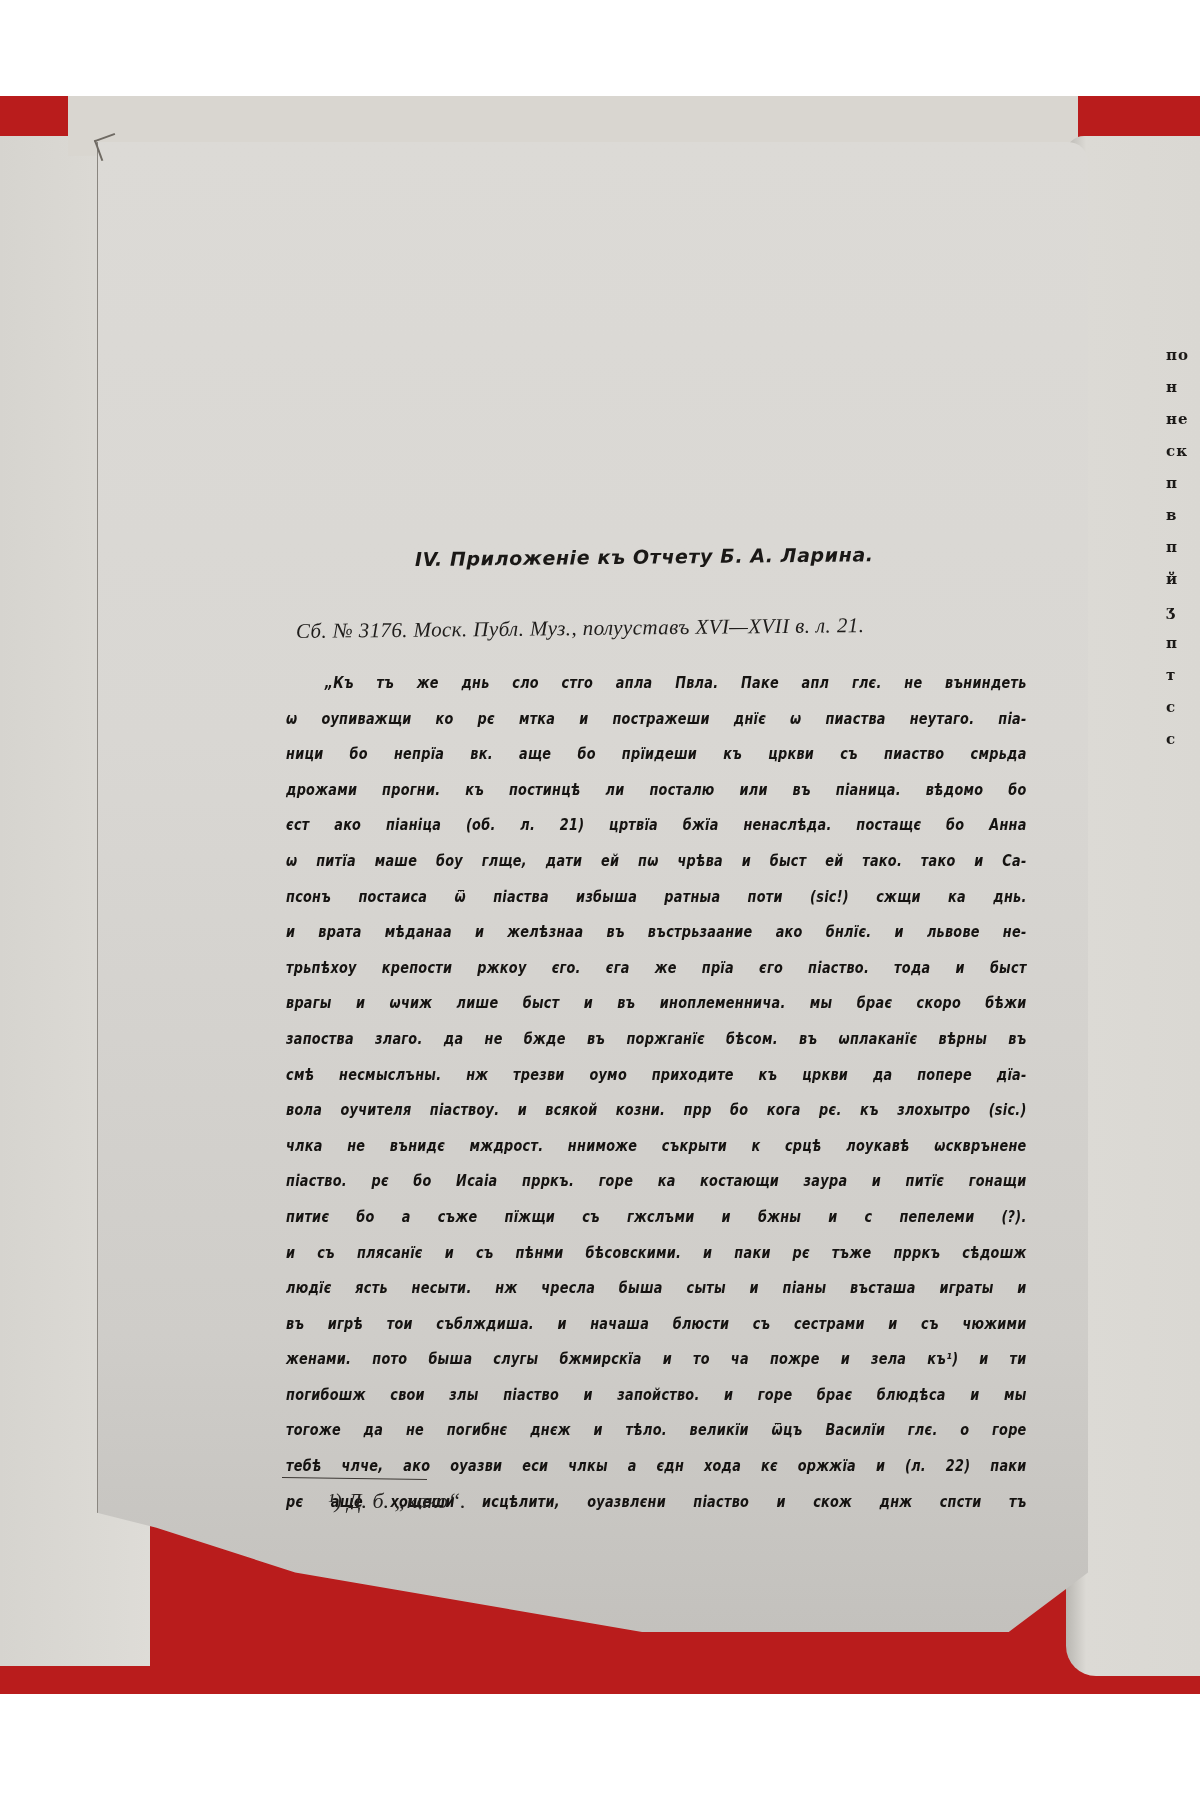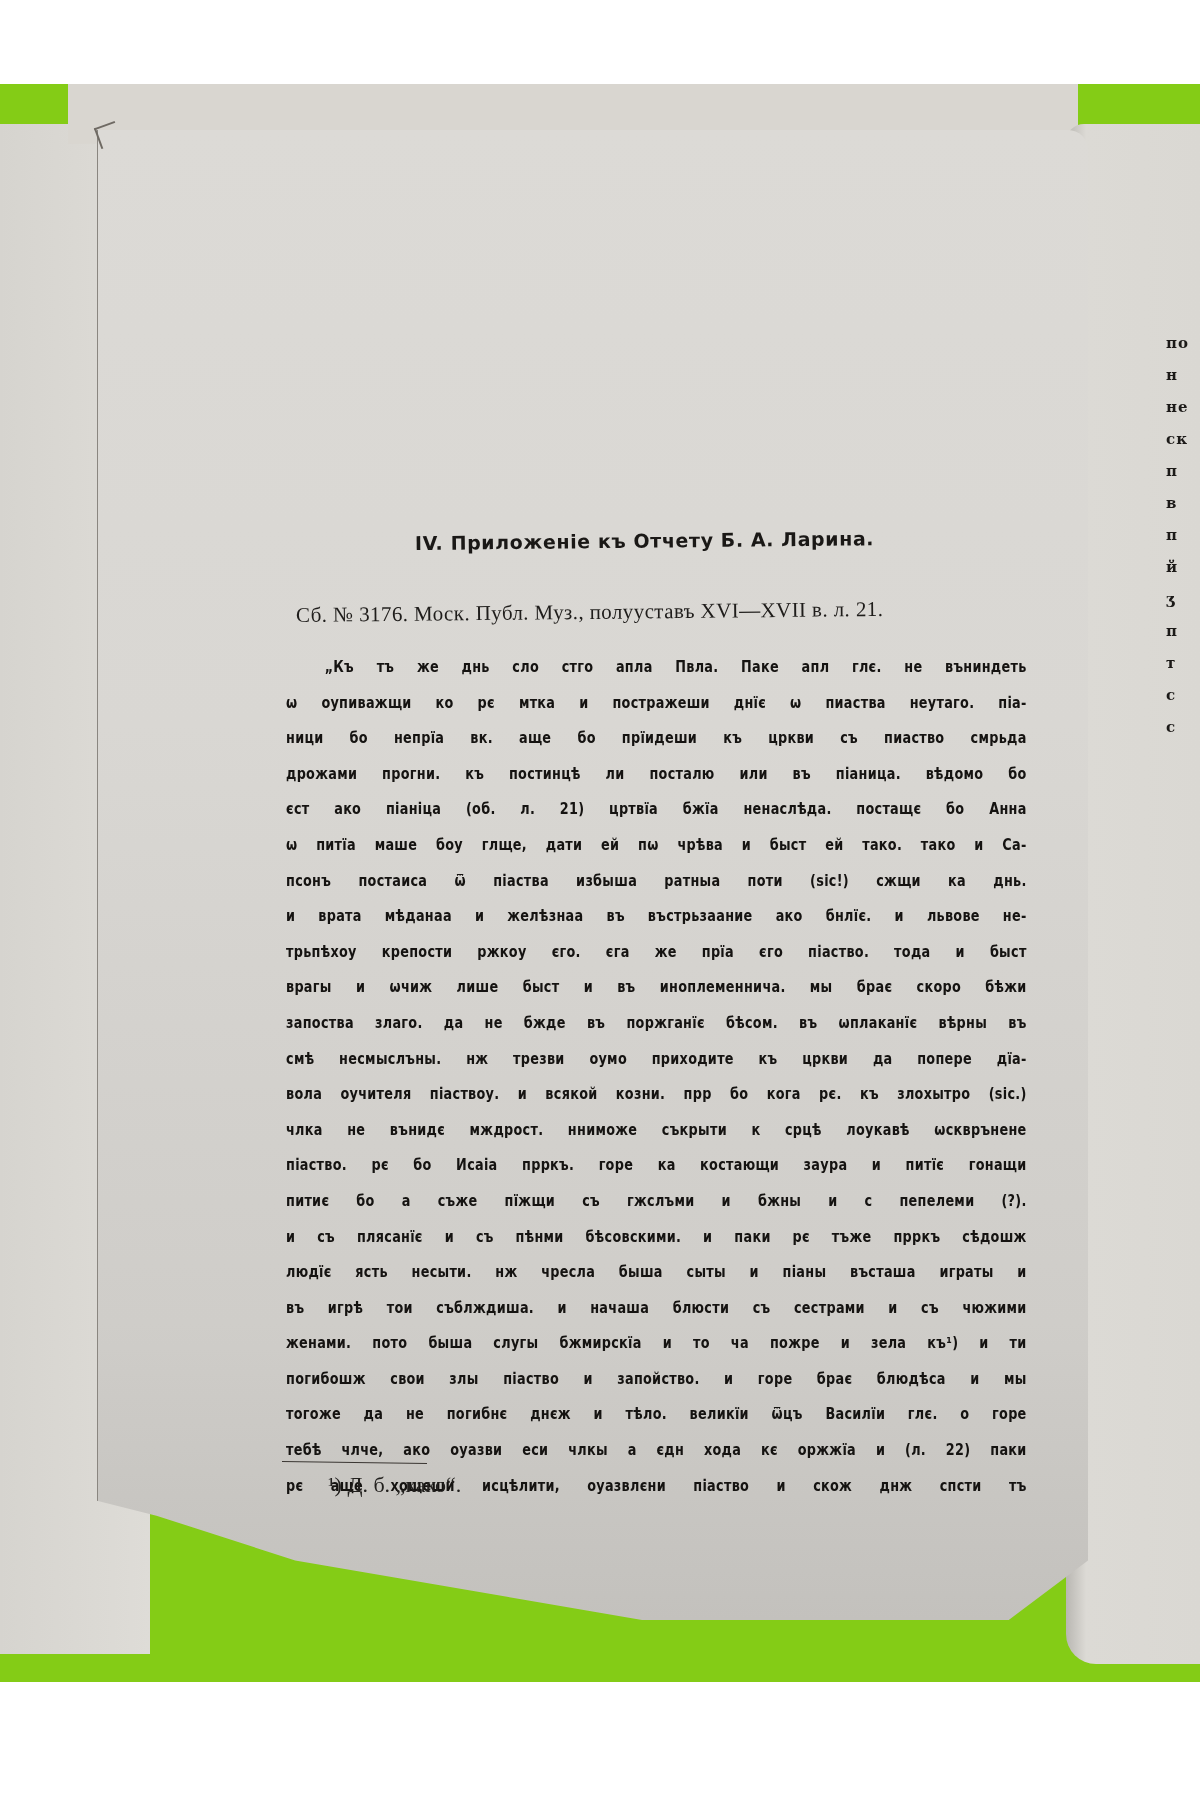--- a/index.html
+++ b/index.html
@@ -6,24 +6,24 @@
       margin: 0;
       padding: 0;
       width: 1200px;
       height: 1800px;
       background: #ffffff;
       overflow: hidden;
     }
     .photo {
       position: absolute;
       left: 0;
-      top: 84px;
+      top: 96px;
       width: 1200px;
       height: 1598px;
-      background: #84cc16;
+      background: #b91c1c;
       overflow: hidden;
     }
     
     .under-left {
       position: absolute;
       left: 0;
       top: 40px;
       width: 150px;
       height: 1530px;
       background: linear-gradient(90deg, #d6d4cf 0%, #dedcd7 100%);
@@ -76,24 +76,25 @@
       font-family: "DejaVu Serif", serif;
       font-weight: bold;
       font-size: 15px;
       color: #1c1a18;
       letter-spacing: 1px;
     }
     
     .content {
       position: absolute;
       left: 0;
-      top: 0;
+      top: 16px;
       width: 1200px;
       height: 1340px;
       pointer-events: none;
+      font-style: italic;
     }
     .heading {
       position: absolute;
       left: 415px;
       top: 532px;
       font-family: "DejaVu Sans", sans-serif;
       font-weight: bold;
       font-size: 19px;
       color: #1a1816;
       letter-spacing: 0.6px;

